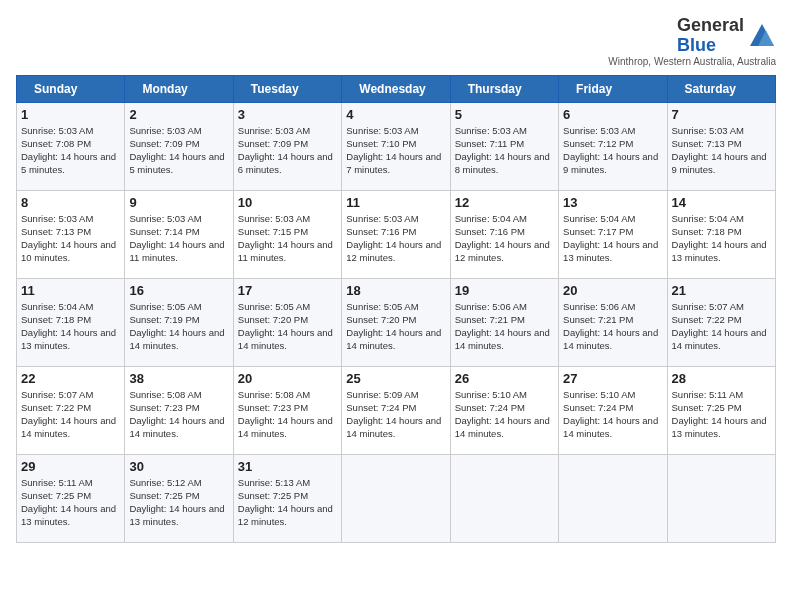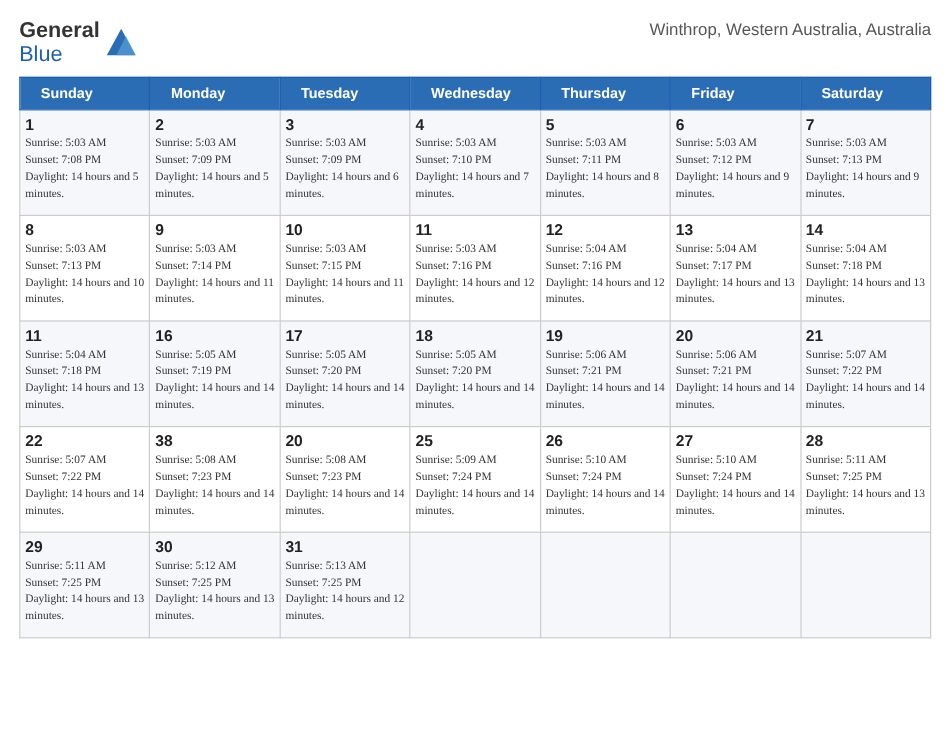--- a/index.html
+++ b/index.html
@@ -6,57 +6,58 @@
     body {
       font-family: Arial, sans-serif;
       background: #fff;
       width: 792px;
       min-height: 612px;
       padding: 16px;
     }
     .header-area {
       display: flex;
       justify-content: space-between;
-      align-items: flex-start;
+      align-items: flex-end;
       margin-bottom: 8px;
+      flex-direction: column;
     }
     .logo {
       display: flex;
       align-items: center;
     }
     .logo-text {
       display: flex;
       flex-direction: column;
       line-height: 1.1;
     }
     .logo-general {
       font-size: 18px;
       font-weight: bold;
       color: #333;
     }
     .logo-blue {
       font-size: 18px;
-      font-weight: normal;
+      font-weight: bold;
       color: #1a5fb4;
     }
     .logo-icon {
       width: 28px;
       height: 28px;
       margin-left: 4px;
     }
     .title-area {
       text-align: right;
     }
     .month-title {
       font-size: 32px;
       font-weight: bold;
       color: #333;
     }
     .location-title {
-      font-size: 14px;
+      font-size: 10px;
       color: #555;
     }
     .calendar-table {
       width: 100%;
       border-collapse: collapse;
       font-size: 10.5px;
     }
     .calendar-table th {
       background: #2a6db5;
       color: #fff;
@@ -84,21 +85,20 @@
       font-size: 13px;
       font-weight: bold;
       color: #222;
       display: block;
       margin-bottom: 2px;
     }
     .day-info {
       font-size: 9.5px;
       color: #333;
       line-height: 1.4;
-      font-family: Liberation Serif, serif;
     }
     .empty-cell {
       background: #f5f7fa !important;
     }
   </style>
 </head>
 <body>
 
 <div class="header-area">
   <div class="logo">

